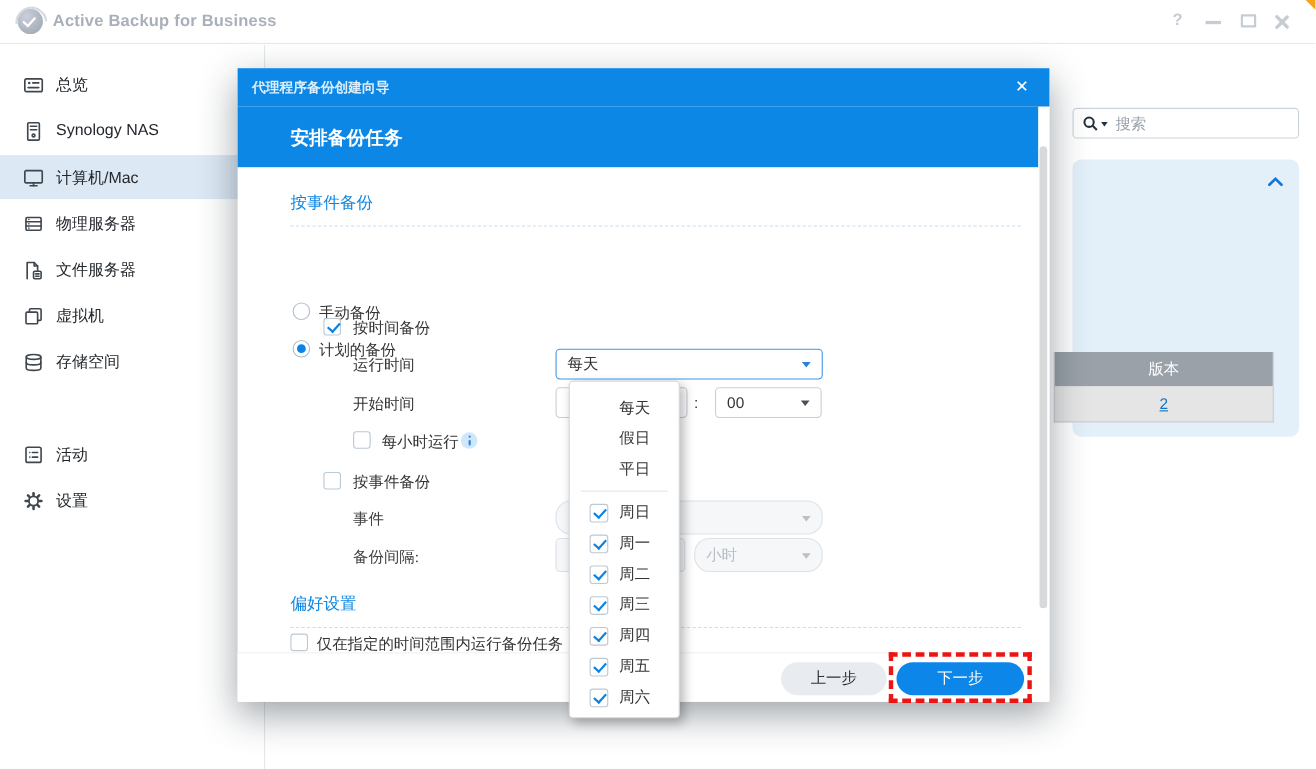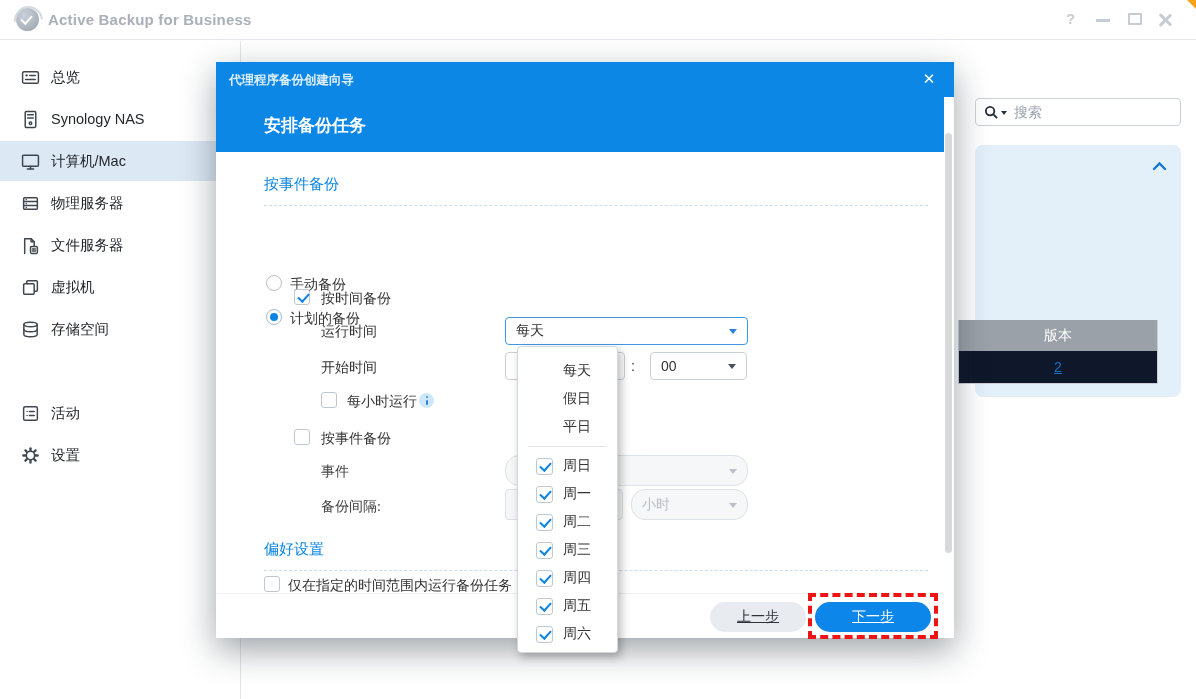--- a/index.html
+++ b/index.html
@@ -38,21 +38,21 @@
   #search-box { left:975px; top:98px; width:206px; height:28px; background:#fff; border:1px solid #ccd2d9; border-radius:4px; display:flex; align-items:center; padding:0 8px; z-index:1; }
   #search-box svg { width:15px; height:15px; stroke:#26303c; stroke-width:2; fill:none; }
   .tri-dn { width:0; height:0; border-left:3.5px solid transparent; border-right:3.5px solid transparent; border-top:4.5px solid #26303c; margin:2px 0 0 2px; }
   #search-input { border:none; outline:none; background:transparent; font-size:14px; color:#566069; margin-left:7px; width:150px; font-family:inherit; }
   #search-input::placeholder { color:#9aa2ac; }
 
   #detail-panel { left:975px; top:145px; width:206px; height:252px; background:#e3f0fa; border-radius:8px; z-index:1; }
   #panel-collapse { position:absolute; right:14px; top:12px; width:15px; height:10px; cursor:pointer; }
   #panel-collapse svg { width:15px; height:10px; stroke:#1478d2; stroke-width:2.4; fill:none; stroke-linecap:round; }
 
-  #version-table { left:958px; top:320px; width:200px; z-index:1; border:1px solid #c9ced4; border-top:none; background:#0f172a; }
+  #version-table { left:958px; top:320px; width:200px; z-index:1; border:1px solid #c9ced4; border-top:none; background:#e5e5e5; }
   #version-header { height:31px; background:#9aa1a8; color:#fff; font-size:14px; display:flex; align-items:center; justify-content:center; }
   #version-cell { height:32px; display:flex; align-items:center; justify-content:center; }
   #version-link { color:#1272c4; font-size:14px; text-decoration:underline; cursor:pointer; }
 
   
   #modal { left:216px; top:62px; width:738px; height:576px; background:#fff; z-index:10;
            box-shadow:0 12px 34px rgba(25,35,45,.42); border-radius:2px; }
   #wiz-titlebar { left:0; top:0; width:738px; height:35px; background:#0d87e6; }
   #wiz-title { left:13px; top:10px; font-size:12.5px; font-weight:bold; color:#dceefb; }
   #wiz-close { left:703px; top:8px; font-size:15px; font-weight:bold; color:#fff; cursor:pointer; width:20px; text-align:center; }
@@ -80,21 +80,21 @@
   .dd.focus .caret { border-top-color:#2c7fd8; }
   .dd.dis { background:#f5f7f9; border-color:#dde2e8; color:#b7bec6;border-radius:14px; }
   .dd.dis .caret { border-top-color:#b9c0c8; }
   .inp.dis { background:#f5f7f9; border:1px solid #dde2e8; border-radius:4px; }
 
   #info-icon { width:15px; height:15px; border-radius:50%; background:#cfe7fb; }
   #info-icon::before { content:""; position:absolute; left:6.5px; top:3px; width:2.2px; height:2.2px; background:#2e84d8; border-radius:50%; }
   #info-icon::after { content:""; position:absolute; left:6.5px; top:6.5px; width:2.2px; height:5.5px; background:#2e84d8; border-radius:1px; }
 
   #wiz-footer { left:0; top:531px; width:728px; height:45px; background:#fff; border-top:1px solid #eef1f4; z-index:3; }
-  .btn { position:absolute; height:30px; border-radius:15px; font-size:14px; display:flex; align-items:center; justify-content:center; cursor:pointer;text-decoration:underline; }
+  .btn { position:absolute; height:30px; border-radius:15px; font-size:14px; display:flex; align-items:center; justify-content:center; cursor:pointer; }
   #btn-prev { left:494px; top:8px; width:96px; background:#e8ecf1; color:#2b3138; }
   #btn-next { left:599px; top:8px; width:116px; background:#0c86e8; color:#fff; }
   #next-annotation { left:592px; top:-1px; width:130px; height:46px; border:4.5px dashed #ee1414; z-index:4; }
 
   
   #day-panel { left:517px; top:346px; width:101px; height:307px; background:#fff; border:1px solid #d3d8de;
                border-radius:4px; z-index:30; box-shadow:3px 4px 10px rgba(0,0,0,.28); padding-top:9px; }
   .dd-option { height:28px; line-height:28px; padding-left:45px; font-size:14px; color:#333; cursor:pointer; }
   #dd-divider { margin:6px 10px 5px 10px; border-top:1px solid #e1e5e9; }
   .day-row { height:28px; display:flex; align-items:center; padding-left:18px; cursor:pointer; }

